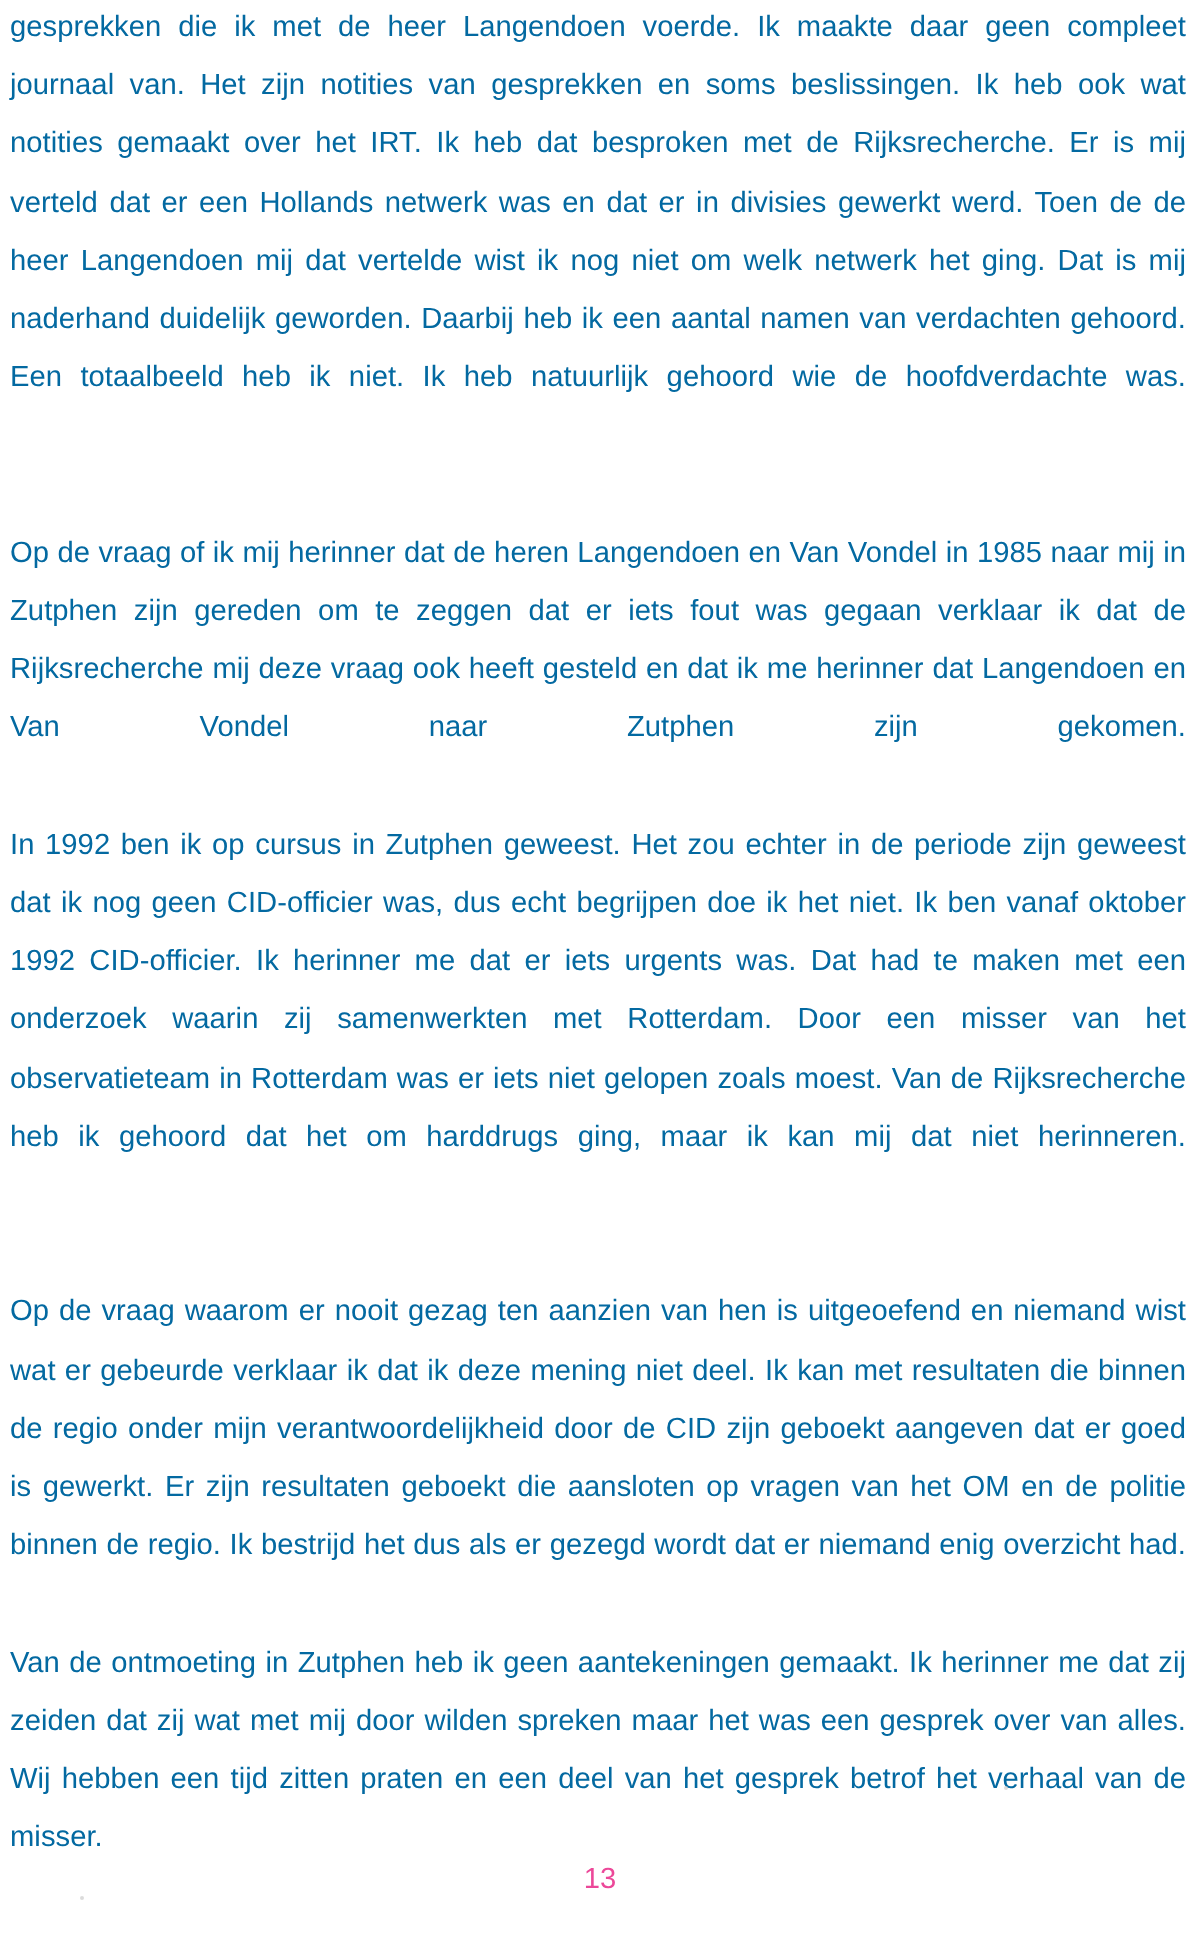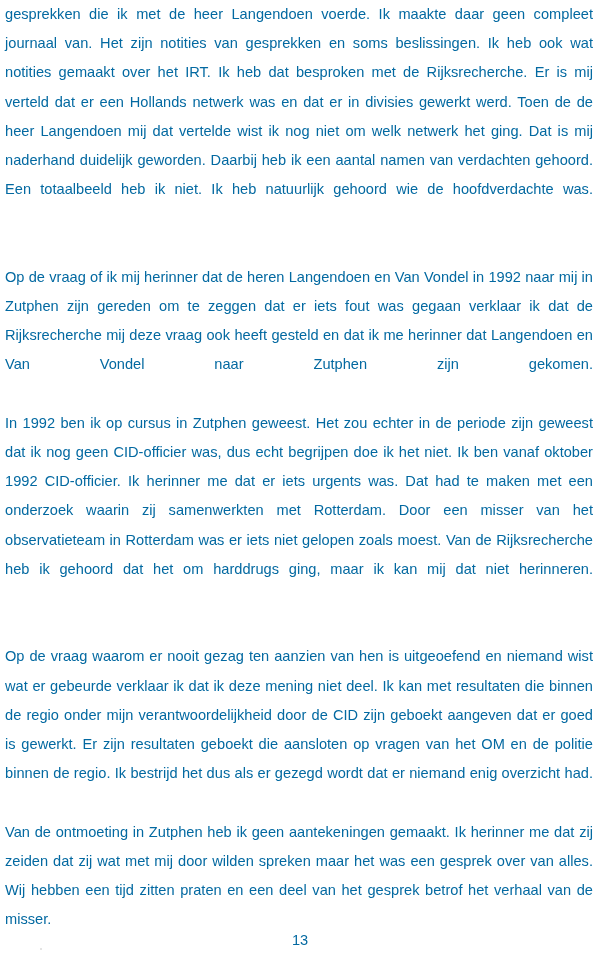--- a/index.html
+++ b/index.html
@@ -47,21 +47,21 @@
     height: 29.2px;
   }
   .page-number {
     position: absolute;
     left: 0;
     right: 0;
     top: 930px;
     text-align: center;
     font-size: 14.6px;
     line-height: 20px;
-    color: #0369a1;
+    color: #ec4899;
   }
   .speck {
     position: absolute;
     background: #cfcfcf;
     width: 2px;
     height: 2px;
     border-radius: 50%;
     opacity: 0.75;
   }
 </style>
@@ -69,21 +69,21 @@
 <body>
 
 <div class="page">
 
   <div class="text-column">
 
     <p class="para">gesprekken die ik met de heer Langendoen voerde. Ik maakte daar geen compleet journaal van. Het zijn notities van gesprekken en soms beslissingen. Ik heb ook wat notities gemaakt over het IRT. Ik heb dat besproken met de Rijksrecherche. Er is mij verteld dat er een Hollands netwerk was en dat er in divisies gewerkt werd. Toen de de heer Langendoen mij dat vertelde wist ik nog niet om welk netwerk het ging. Dat is mij naderhand duidelijk geworden. Daarbij heb ik een aantal namen van verdachten gehoord. Een totaalbeeld heb ik niet. Ik heb natuurlijk gehoord wie de hoofdverdachte was.</p>
 
     <div class="block-gap"></div>
 
-    <p class="para">Op de vraag of ik mij herinner dat de heren Langendoen en Van Vondel in 1992  naar mij in Zutphen zijn gereden om te zeggen dat er iets fout was gegaan verklaar ik dat de Rijksrecherche mij deze vraag ook heeft gesteld en dat ik me herinner dat Langendoen en Van Vondel naar Zutphen zijn gekomen.</p>
+    <p class="para">Op de vraag of ik mij herinner dat de heren Langendoen en Van Vondel in 1985  naar mij in Zutphen zijn gereden om te zeggen dat er iets fout was gegaan verklaar ik dat de Rijksrecherche mij deze vraag ook heeft gesteld en dat ik me herinner dat Langendoen en Van Vondel naar Zutphen zijn gekomen.</p>
 
     <p class="para">In 1992 ben ik op cursus in Zutphen geweest. Het zou echter in de periode zijn geweest dat ik nog geen CID-officier was, dus echt begrijpen doe ik het niet. Ik ben vanaf oktober 1992 CID-officier. Ik herinner me dat er iets urgents was. Dat had te maken met een onderzoek waarin zij samenwerkten met Rotterdam. Door een misser van het observatieteam in Rotterdam was er iets niet gelopen zoals moest. Van de Rijksrecherche heb ik gehoord dat het om harddrugs ging, maar ik kan mij dat niet herinneren.</p>
 
 
     <div class="block-gap"></div>
 
     <p class="para">Op de vraag waarom er nooit gezag ten aanzien van hen is uitgeoefend en niemand wist wat er gebeurde verklaar ik dat ik deze mening niet deel. Ik kan met resultaten die binnen de regio onder mijn verantwoordelijkheid door de CID zijn geboekt aangeven dat er goed is gewerkt. Er zijn resultaten geboekt die aansloten op vragen van het OM en de politie binnen de regio. Ik bestrijd het dus als er gezegd wordt dat er niemand enig overzicht had.</p>
 
     <p class="para">Van de ontmoeting in Zutphen heb ik geen aantekeningen gemaakt. Ik herinner me dat zij zeiden dat zij wat met mij door wilden spreken maar het was een gesprek over van alles. Wij hebben een tijd zitten praten en een deel van het gesprek betrof het verhaal van de misser.</p>
 

